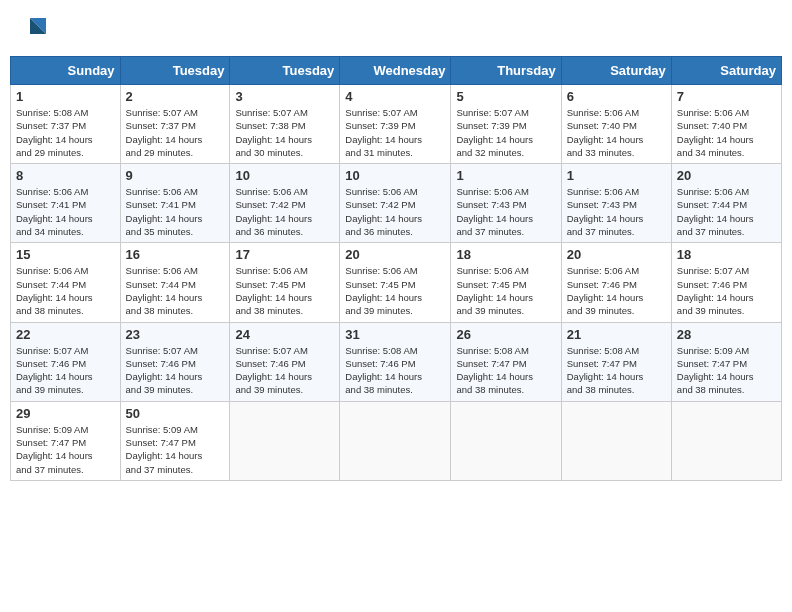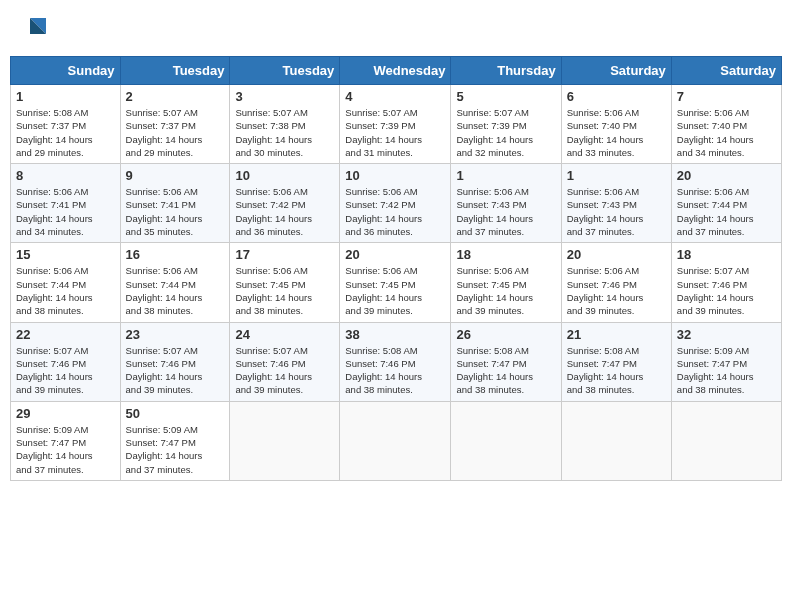--- a/index.html
+++ b/index.html
@@ -226,33 +226,33 @@
         </td>
         <td>
           <span class="day-number">23</span>
 <div class="day-info">Sunrise: 5:07 AM<br>Sunset: 7:46 PM<br>Daylight: 14 hours<br>and 39 minutes.</div>
         </td>
         <td>
           <span class="day-number">24</span>
 <div class="day-info">Sunrise: 5:07 AM<br>Sunset: 7:46 PM<br>Daylight: 14 hours<br>and 39 minutes.</div>
         </td>
         <td>
-          <span class="day-number">38</span>
+          <span class="day-number">31</span>
 <div class="day-info">Sunrise: 5:08 AM<br>Sunset: 7:46 PM<br>Daylight: 14 hours<br>and 38 minutes.</div>
         </td>
         <td>
           <span class="day-number">26</span>
 <div class="day-info">Sunrise: 5:08 AM<br>Sunset: 7:47 PM<br>Daylight: 14 hours<br>and 38 minutes.</div>
         </td>
         <td>
           <span class="day-number">21</span>
 <div class="day-info">Sunrise: 5:08 AM<br>Sunset: 7:47 PM<br>Daylight: 14 hours<br>and 38 minutes.</div>
         </td>
         <td>
-          <span class="day-number">32</span>
+          <span class="day-number">28</span>
 <div class="day-info">Sunrise: 5:09 AM<br>Sunset: 7:47 PM<br>Daylight: 14 hours<br>and 38 minutes.</div>
         </td>
       </tr>
       <tr>
         <td>
           <span class="day-number">29</span>
 <div class="day-info">Sunrise: 5:09 AM<br>Sunset: 7:47 PM<br>Daylight: 14 hours<br>and 37 minutes.</div>
         </td>
         <td>
           <span class="day-number">50</span>

